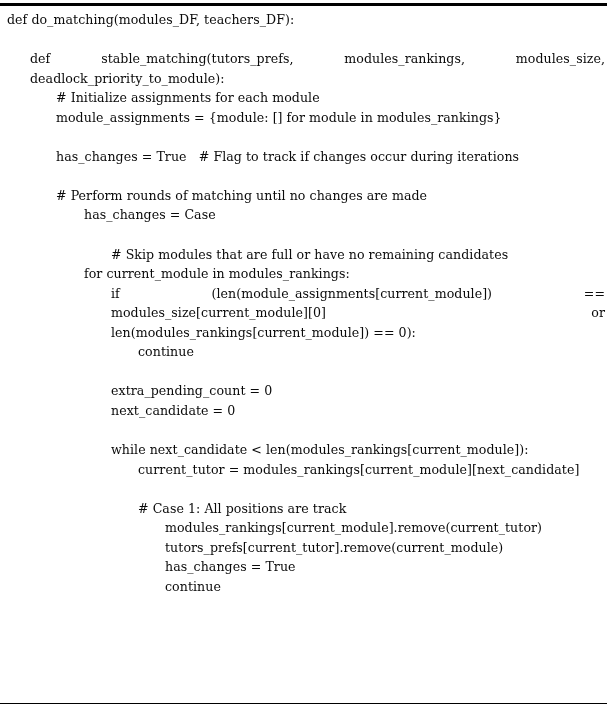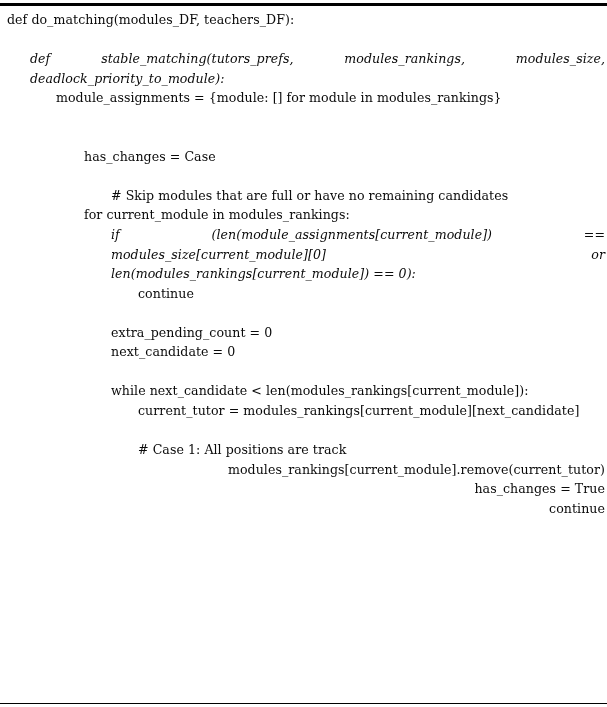--- a/index.html
+++ b/index.html
@@ -64,72 +64,75 @@
     white-space: pre-wrap;
     word-break: normal;
     letter-spacing: 0.05px;
   }
 
   
   .code-line.justify {
     text-align: justify;
     text-align-last: left;
     white-space: pre-wrap;
-    font-style: italic;
   }
 
   .code-line.blank {
     height: 19.55px;
   }
 
   
   .ind-0 { padding-left: 0px; }
   .ind-1 { padding-left: 23px; }
   .ind-2 { padding-left: 49px; }
   .ind-3 { padding-left: 77px; }
   .ind-4 { padding-left: 104px; }
   .ind-5 { padding-left: 131px; }
-  .ind-6 { padding-left: 158px; text-align: right; }
+  .ind-6 { padding-left: 158px; }
 
   
   .code-line.justify.ind-3,
   .code-line.justify.ind-4,
   .code-line.justify.ind-5 {
     text-indent: 0;
   }
 </style>
 </head>
 <body>
 
 <div id="page" style="background: rgb(255, 255, 255);">
 
   <div class="rule-top"></div>
 
   <div id="code-block" style="color: rgb(10, 10, 10);">
       <div class="code-line ind-0">def do_matching(modules_DF, teachers_DF):</div>
       <div class="code-line ind-0 blank"></div>
       <div class="code-line ind-1 justify">def        stable_matching(tutors_prefs,        modules_rankings,        modules_size, deadlock_priority_to_module):</div>
+      <div class="code-line ind-2"># Initialize assignments for each module</div>
       <div class="code-line ind-2">module_assignments = {module: [] for module in modules_rankings}</div>
       <div class="code-line ind-0 blank"></div>
+      <div class="code-line ind-2">has_changes = True   # Flag to track if changes occur during iterations</div>
       <div class="code-line ind-0 blank"></div>
+      <div class="code-line ind-2"># Perform rounds of matching until no changes are made</div>
       <div class="code-line ind-3">has_changes = Case</div>
       <div class="code-line ind-0 blank"></div>
       <div class="code-line ind-4"># Skip modules that are full or have no remaining candidates</div>
       <div class="code-line ind-3">for current_module in modules_rankings:</div>
       <div class="code-line ind-4 justify">if               (len(module_assignments[current_module])               == modules_size[current_module][0] or len(modules_rankings[current_module]) == 0):</div>
       <div class="code-line ind-5">continue</div>
       <div class="code-line ind-0 blank"></div>
       <div class="code-line ind-4">extra_pending_count = 0</div>
       <div class="code-line ind-4">next_candidate = 0</div>
       <div class="code-line ind-0 blank"></div>
       <div class="code-line ind-4">while next_candidate &lt; len(modules_rankings[current_module]):</div>
       <div class="code-line ind-5">current_tutor = modules_rankings[current_module][next_candidate]</div>
       <div class="code-line ind-0 blank"></div>
       <div class="code-line ind-5"># Case 1: All positions are track</div>
       <div class="code-line ind-6">modules_rankings[current_module].remove(current_tutor)</div>
+      <div class="code-line ind-6">tutors_prefs[current_tutor].remove(current_module)</div>
       <div class="code-line ind-6">has_changes = True</div>
       <div class="code-line ind-6">continue</div>
       <div class="code-line ind-0 blank"></div>
     </div>
 
   <div class="rule-bottom"></div>
 
 </div>
 
 </body></html>

